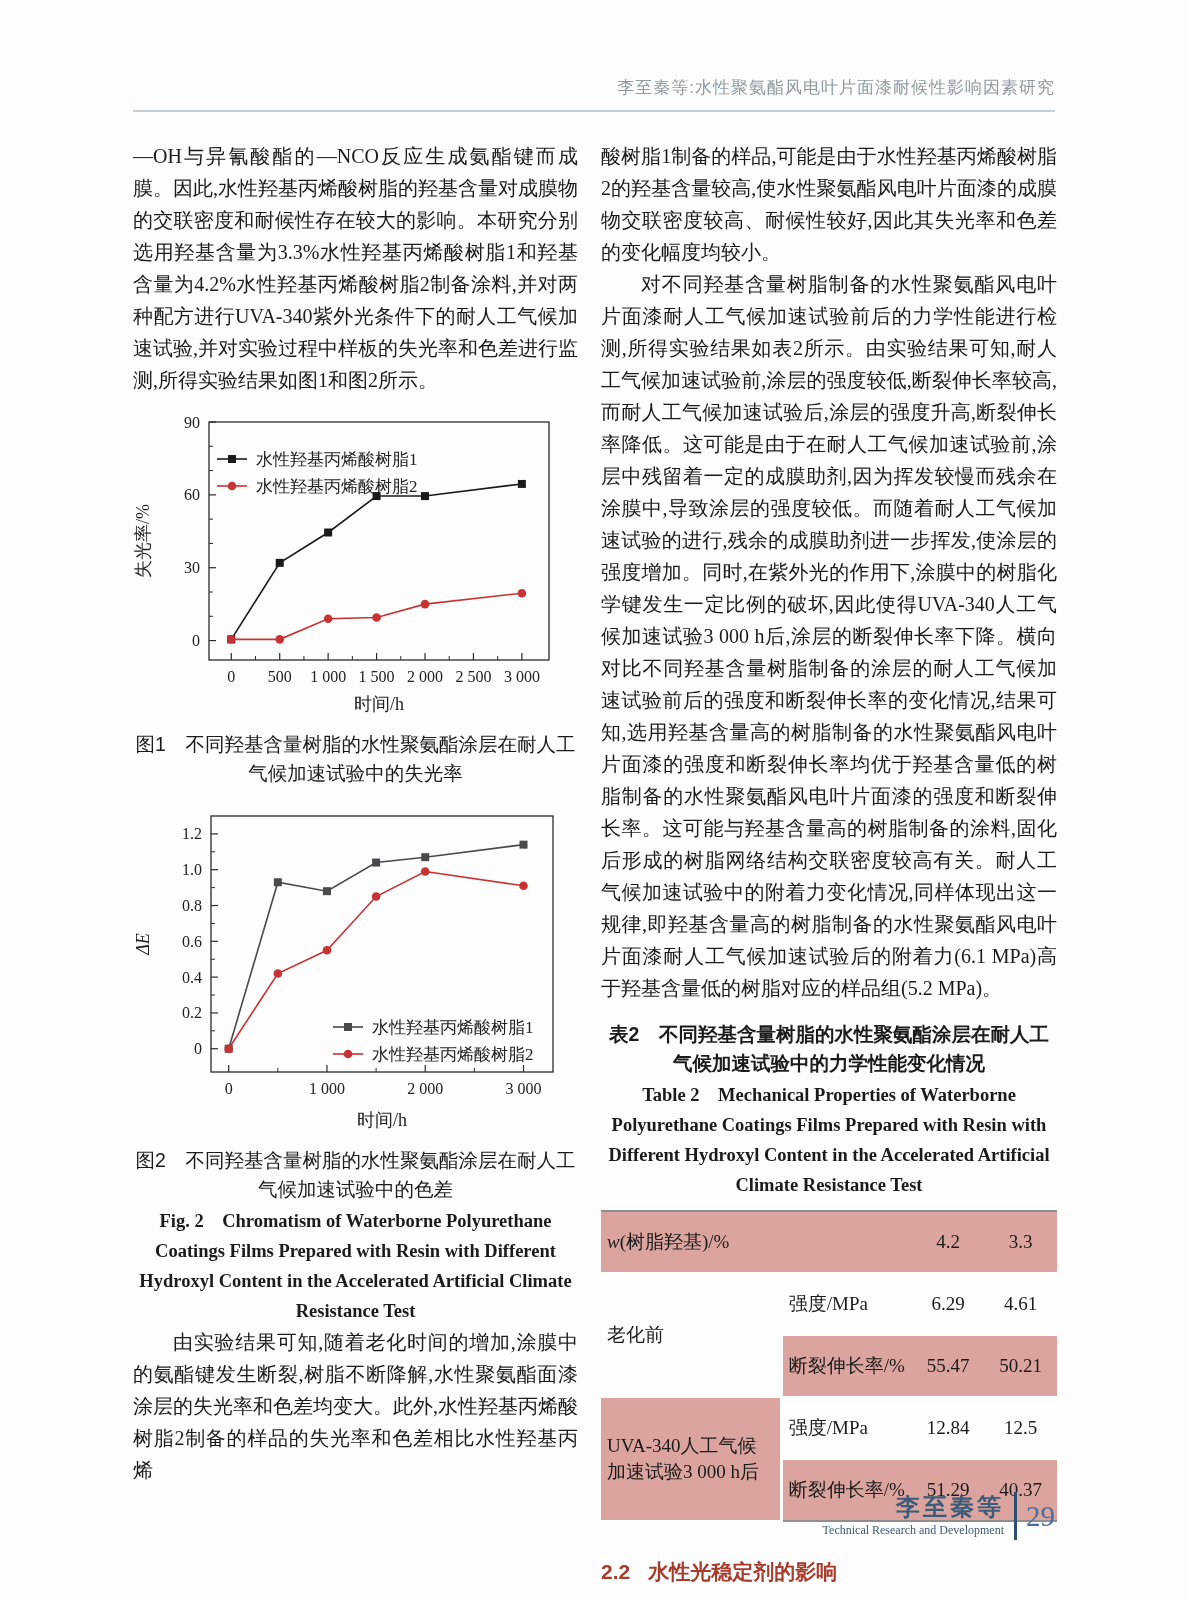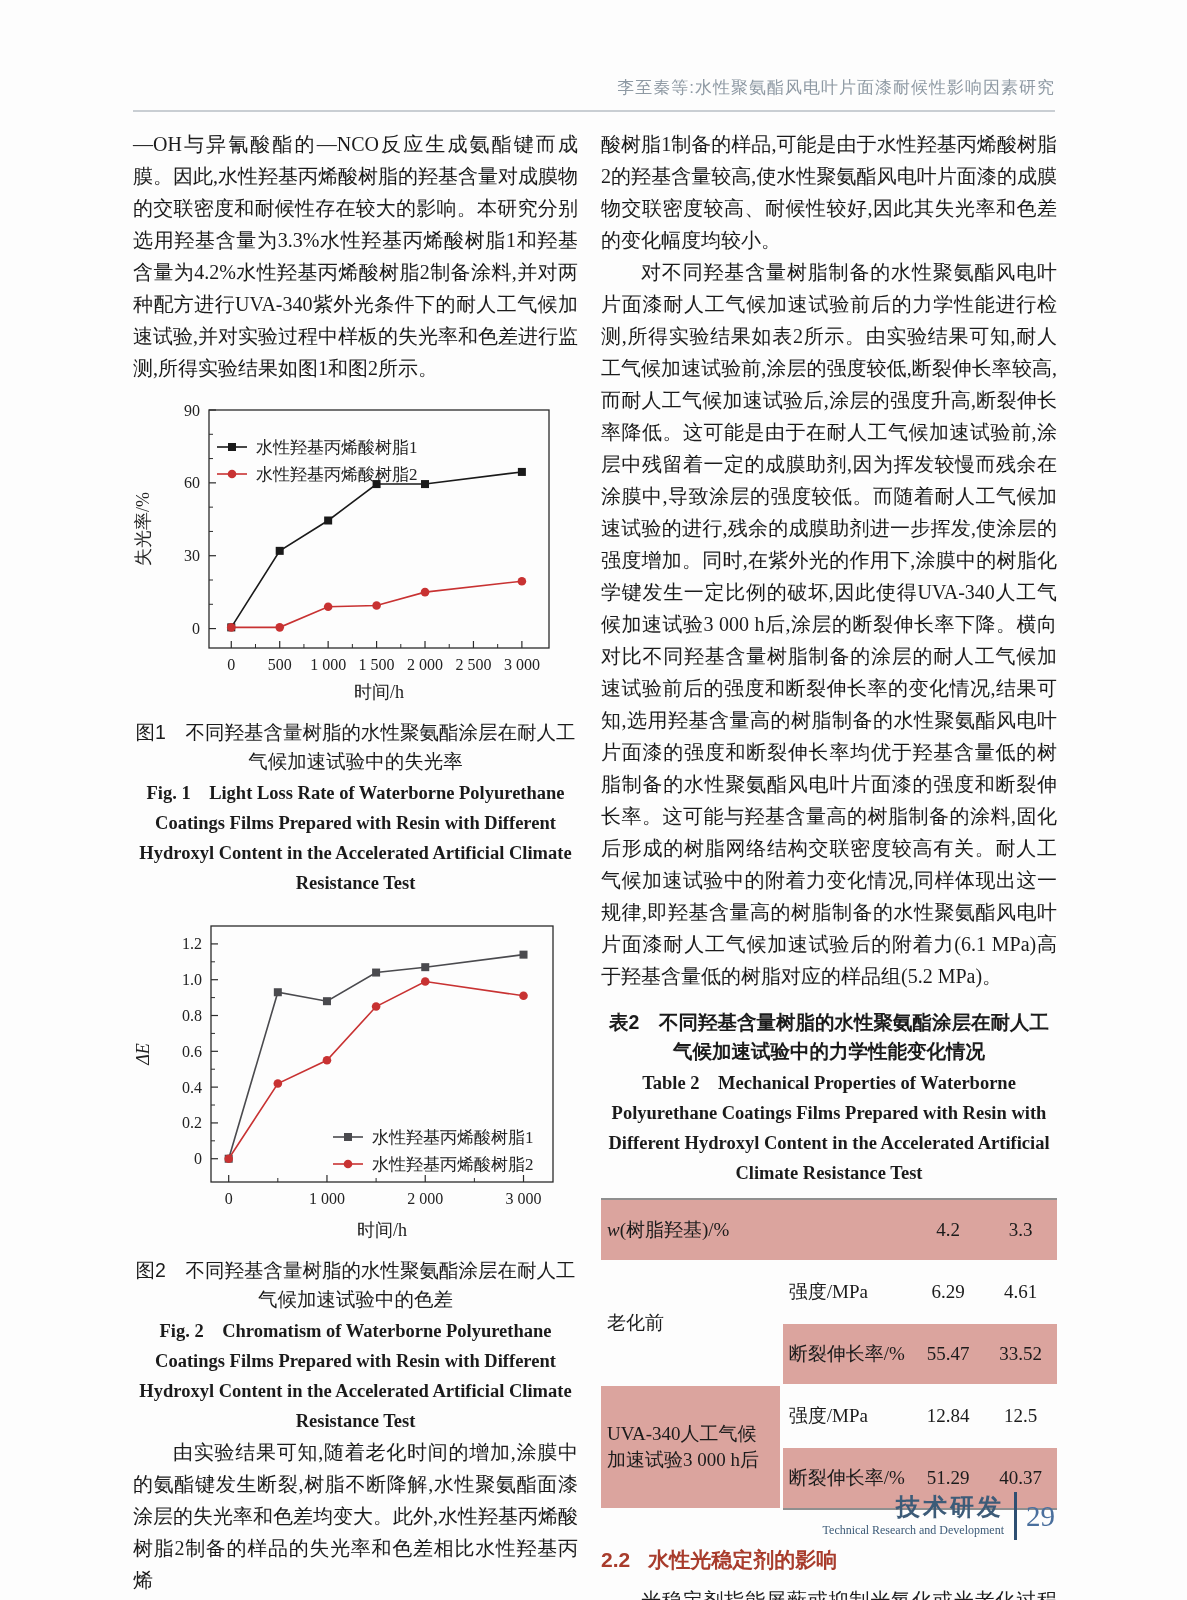--- a/index.html
+++ b/index.html
@@ -1,21 +1,21 @@
 <!DOCTYPE html>
 <html><head>
 <meta charset="utf-8">
 <style>
   html,body{margin:0;padding:0;background:#e8e8e8;}
   .page{position:relative;width:1187px;height:1600px;background:#fdfdfd;margin:0 auto;overflow:hidden;
         font-family:"Liberation Serif","DejaVu Serif",serif;color:#1b1b1b;}
   .running-head{position:absolute;top:76px;right:132px;font-family:"Liberation Sans","DejaVu Sans",sans-serif;
         font-size:17px;color:#8e99a3;letter-spacing:1px;}
   .head-rule{position:absolute;top:110px;left:133px;width:922px;height:2px;background:#c9ced3;}
-  .col{position:absolute;top:128px;}
+  .col{position:absolute;top:140px;}
   .col-left{left:133px;width:445px;}
   .col-right{left:601px;width:456px;}
   p.body{margin:0;font-size:20px;line-height:32px;text-align:justify;text-justify:inter-ideograph;}
   p.indent{text-indent:2em;}
   figure{margin:0;}
   .chart{margin-top:14px;}
   .fig-cap-zh{font-family:"Liberation Sans","DejaVu Sans",sans-serif;font-weight:normal;font-size:19.5px;
         line-height:29px;text-align:center;margin-top:8px;}
   .fig-cap-en{font-weight:bold;font-size:18.5px;line-height:30px;text-align:center;margin-top:2px;}
   .tbl-cap-zh{font-family:"Liberation Sans","DejaVu Sans",sans-serif;font-weight:bold;font-size:19.5px;
@@ -113,21 +113,20 @@
             <circle cx="388.8774928774929" cy="183.21428571428572" r="4.3" fill="#c83232"></circle>
             <line x1="84" y1="49" x2="114" y2="49" stroke="#1a1a1a" stroke-width="1.6"></line>
             <rect x="95" y="45" width="8" height="8" fill="#1a1a1a"></rect>
             <text x="123" y="55" class="legend">水性羟基丙烯酸树脂1</text>
             <line x1="84" y1="76" x2="114" y2="76" stroke="#c83232" stroke-width="1.6"></line>
             <circle cx="99" cy="76" r="4.3" fill="#c83232"></circle>
             <text x="123" y="82" class="legend">水性羟基丙烯酸树脂2</text>
           </svg></div>
       <figcaption>
         <div class="fig-cap-zh">图1　不同羟基含量树脂的水性聚氨酯涂层在耐人工气候加速试验中的失光率</div>
-        <div class="fig-cap-en">Fig. 1　Light Loss Rate of Waterborne Polyurethane Coatings Films Prepared with Resin with Different Hydroxyl Content in the Accelerated Artificial Climate Resistance Test</div>
       </figcaption>
     </figure>
 
     <figure>
       <div class="chart"><svg width="445" height="332" viewBox="0 0 445 332">
             <rect x="78" y="14" width="342" height="256" fill="none" stroke="#2b2b2b" stroke-width="1.3"></rect>
             <line x1="95.6896551724138" y1="270" x2="95.6896551724138" y2="263" stroke="#2b2b2b" stroke-width="1.2"></line>
             <text x="95.6896551724138" y="292" text-anchor="middle" class="tick">0</text>
             <line x1="193.9655172413793" y1="270" x2="193.9655172413793" y2="263" stroke="#2b2b2b" stroke-width="1.2"></line>
             <text x="193.9655172413793" y="292" text-anchor="middle" class="tick">1 000</text>
@@ -206,21 +205,21 @@
         </tr>
         <tr>
           <td rowspan="2" class="glabel">老化前</td>
           <td class="prop">强度/MPa</td>
           <td class="num">6.29</td>
           <td class="num">4.61</td>
         </tr>
         <tr>
           <td class="prop pink">断裂伸长率/%</td>
           <td class="num pink">55.47</td>
-          <td class="num pink">33.52</td>
+          <td class="num pink">50.21</td>
         </tr>
         <tr>
           <td rowspan="2" class="glabel pink">UVA-340人工气候加速试验3 000 h后</td>
           <td class="prop">强度/MPa</td>
           <td class="num">12.84</td>
           <td class="num">12.5</td>
         </tr>
         <tr>
           <td class="prop pink">断裂伸长率/%</td>
           <td class="num pink">51.29</td>
@@ -229,20 +228,20 @@
       </tbody>
     </table>
 
     <h3 class="sec"><span class="sec-num">2.2</span><span>水性光稳定剂的影响</span></h3>
 
     <p class="body indent">光稳定剂指能屏蔽或抑制光氧化或光老化过程而加入的物质。常见的光稳定剂包括紫外线吸收剂及自由基捕获剂(受阻胺HALS)。紫外线吸收剂可吸收有害紫外线辐射并将其转化为无害的热能;HALS捕获因光氧化还原产生的自由基,从而阻止了导致涂膜</p>
   </div>
 
   <div class="footer">
     <div class="f-text">
-      <div class="f-zh">技术研发</div>
+      <div class="f-zh">李至秦等</div>
       <div class="f-en">Technical Research and Development</div>
     </div>
     <div class="f-bar"></div>
     <div class="f-num">29</div>
   </div>
 
 </div>
 
 </body></html>

